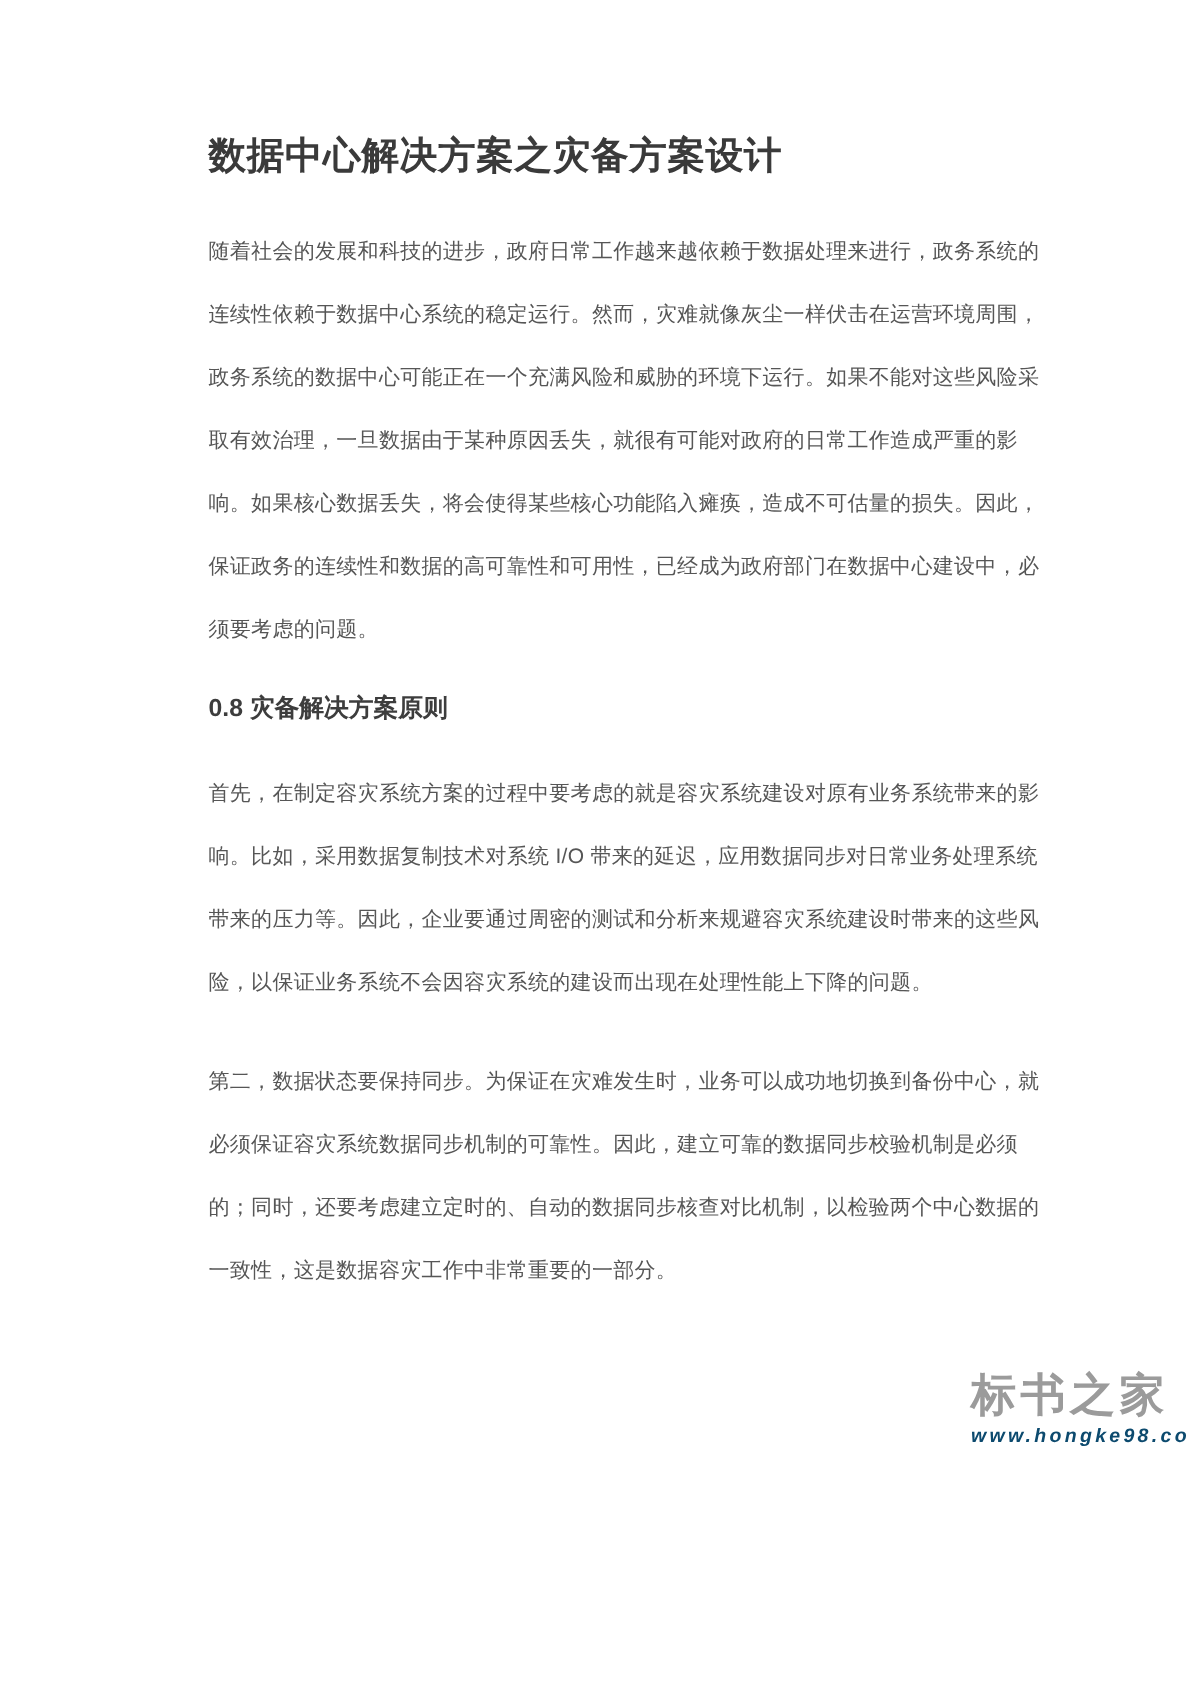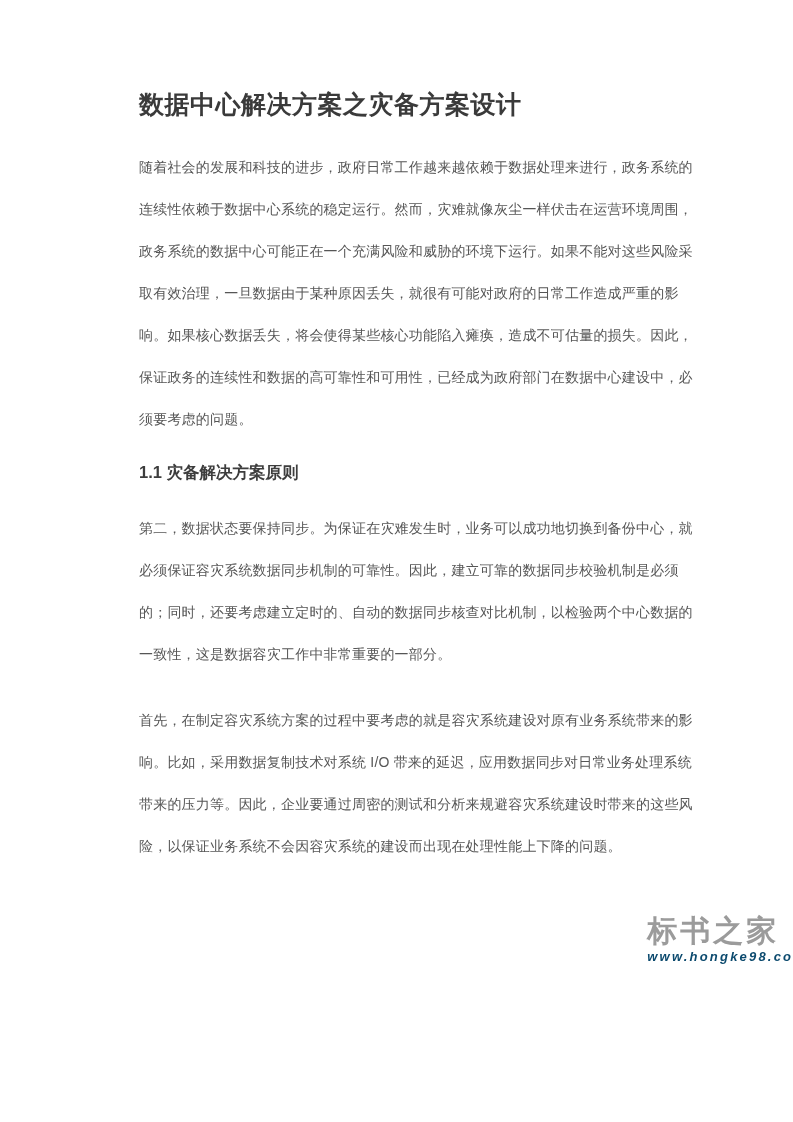--- a/index.html
+++ b/index.html
@@ -77,25 +77,25 @@
 <body>
 
 <div class="page">
   <div class="content">
 
     <h1 class="doc-title">数据中心解决方案之灾备方案设计</h1>
 
 
     <p class="body-par">随着社会的发展和科技的进步，政府日常工作越来越依赖于数据处理来进行，政务系统的连续性依赖于数据中心系统的稳定运行。然而，灾难就像灰尘一样伏击在运营环境周围，政务系统的数据中心可能正在一个充满风险和威胁的环境下运行。如果不能对这些风险采取有效治理，一旦数据由于某种原因丢失，就很有可能对政府的日常工作造成严重的影响。如果核心数据丢失，将会使得某些核心功能陷入瘫痪，造成不可估量的损失。因此，保证政务的连续性和数据的高可靠性和可用性，已经成为政府部门在数据中心建设中，必须要考虑的问题。</p>
 
-    <h3 class="heading-sub">1.1 灾备解决方案原则</h3>
+    <h3 class="heading-sub">0.8 灾备解决方案原则</h3>
+
+    <p class="body-par">首先，在制定容灾系统方案的过程中要考虑的就是容灾系统建设对原有业务系统带来的影响。比如，采用数据复制技术对系统 I/O 带来的延迟，应用数据同步对日常业务处理系统带来的压力等。因此，企业要通过周密的测试和分析来规避容灾系统建设时带来的这些风险，以保证业务系统不会因容灾系统的建设而出现在处理性能上下降的问题。</p>
 
     <p class="body-par">第二，数据状态要保持同步。为保证在灾难发生时，业务可以成功地切换到备份中心，就必须保证容灾系统数据同步机制的可靠性。因此，建立可靠的数据同步校验机制是必须的；同时，还要考虑建立定时的、自动的数据同步核查对比机制，以检验两个中心数据的一致性，这是数据容灾工作中非常重要的一部分。</p>
-
-    <p class="body-par">首先，在制定容灾系统方案的过程中要考虑的就是容灾系统建设对原有业务系统带来的影响。比如，采用数据复制技术对系统 I/O 带来的延迟，应用数据同步对日常业务处理系统带来的压力等。因此，企业要通过周密的测试和分析来规避容灾系统建设时带来的这些风险，以保证业务系统不会因容灾系统的建设而出现在处理性能上下降的问题。</p>
 
   </div>
 
   <div class="watermark">
     <div class="wm-name">标书之家</div>
     <div class="wm-url">www.hongke98.com</div>
   </div>
 </div>
 
 </body></html>

